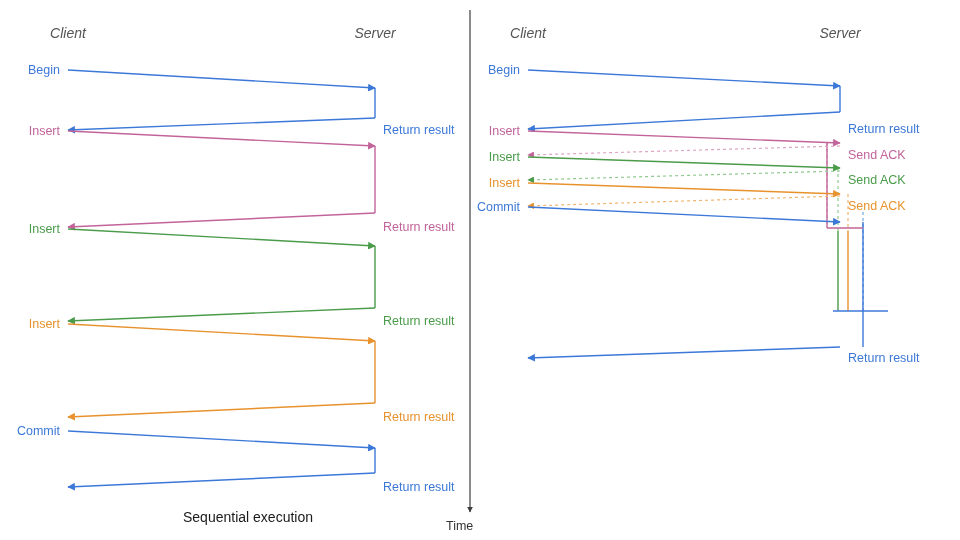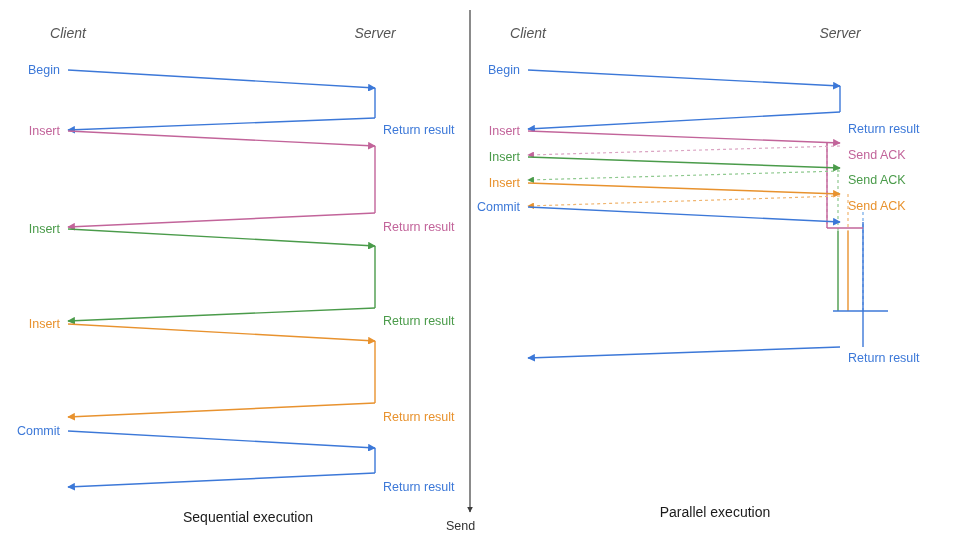--- a/index.html
+++ b/index.html
@@ -127,18 +127,16 @@
         <text x="840" y="38" text-anchor="middle" class="lane-head" fill="#555555">Server</text>
       </g>
     <g id="g-divider">
         <line x1="470" y1="10" x2="470" y2="512" stroke="#3d3d3d" stroke-width="1.2" marker-end="url(#arw-time)"></line>
       </g>
   </svg>
 
   <div style="position:absolute;left:163px;top:509px;width:170px;text-align:center;
               font-size:14px;color:#1a1a1a;">Sequential execution</div>
 
-  <div style="position:absolute;left:630px;top:504px;width:170px;text-align:center;
-              font-size:14px;color:#1a1a1a;">Parallel execution</div>
 
-  <div style="position:absolute;left:446px;top:519px;font-size:12.5px;color:#333333;">Send</div>
+  <div style="position:absolute;left:446px;top:519px;font-size:12.5px;color:#333333;">Time</div>
 
 </div>
 
 </body></html>

